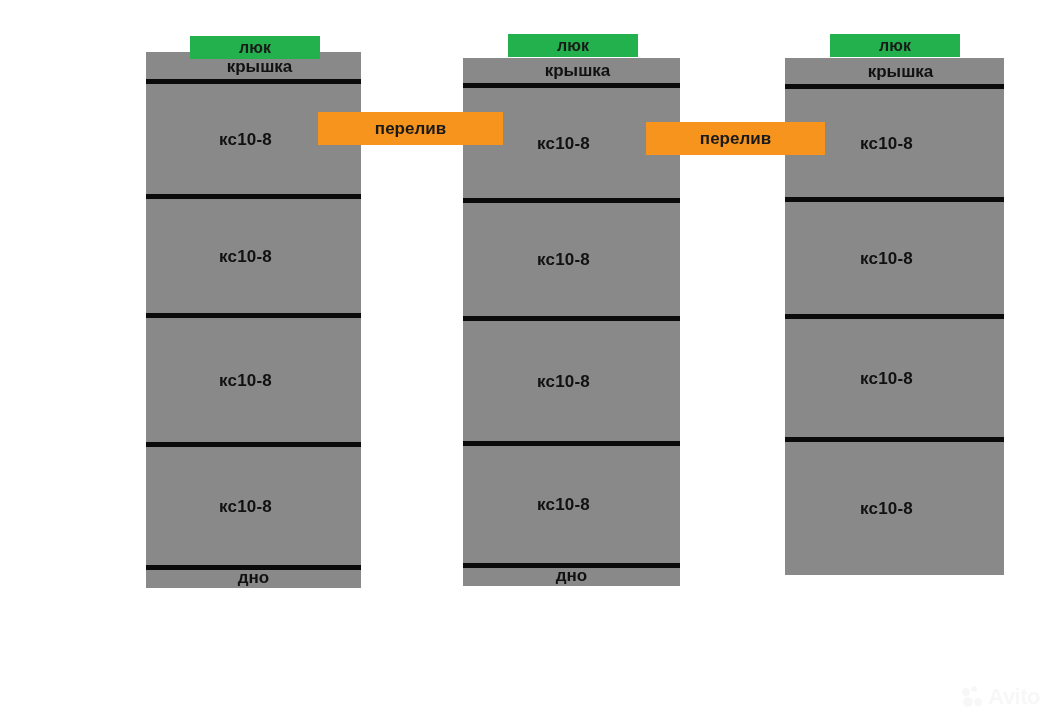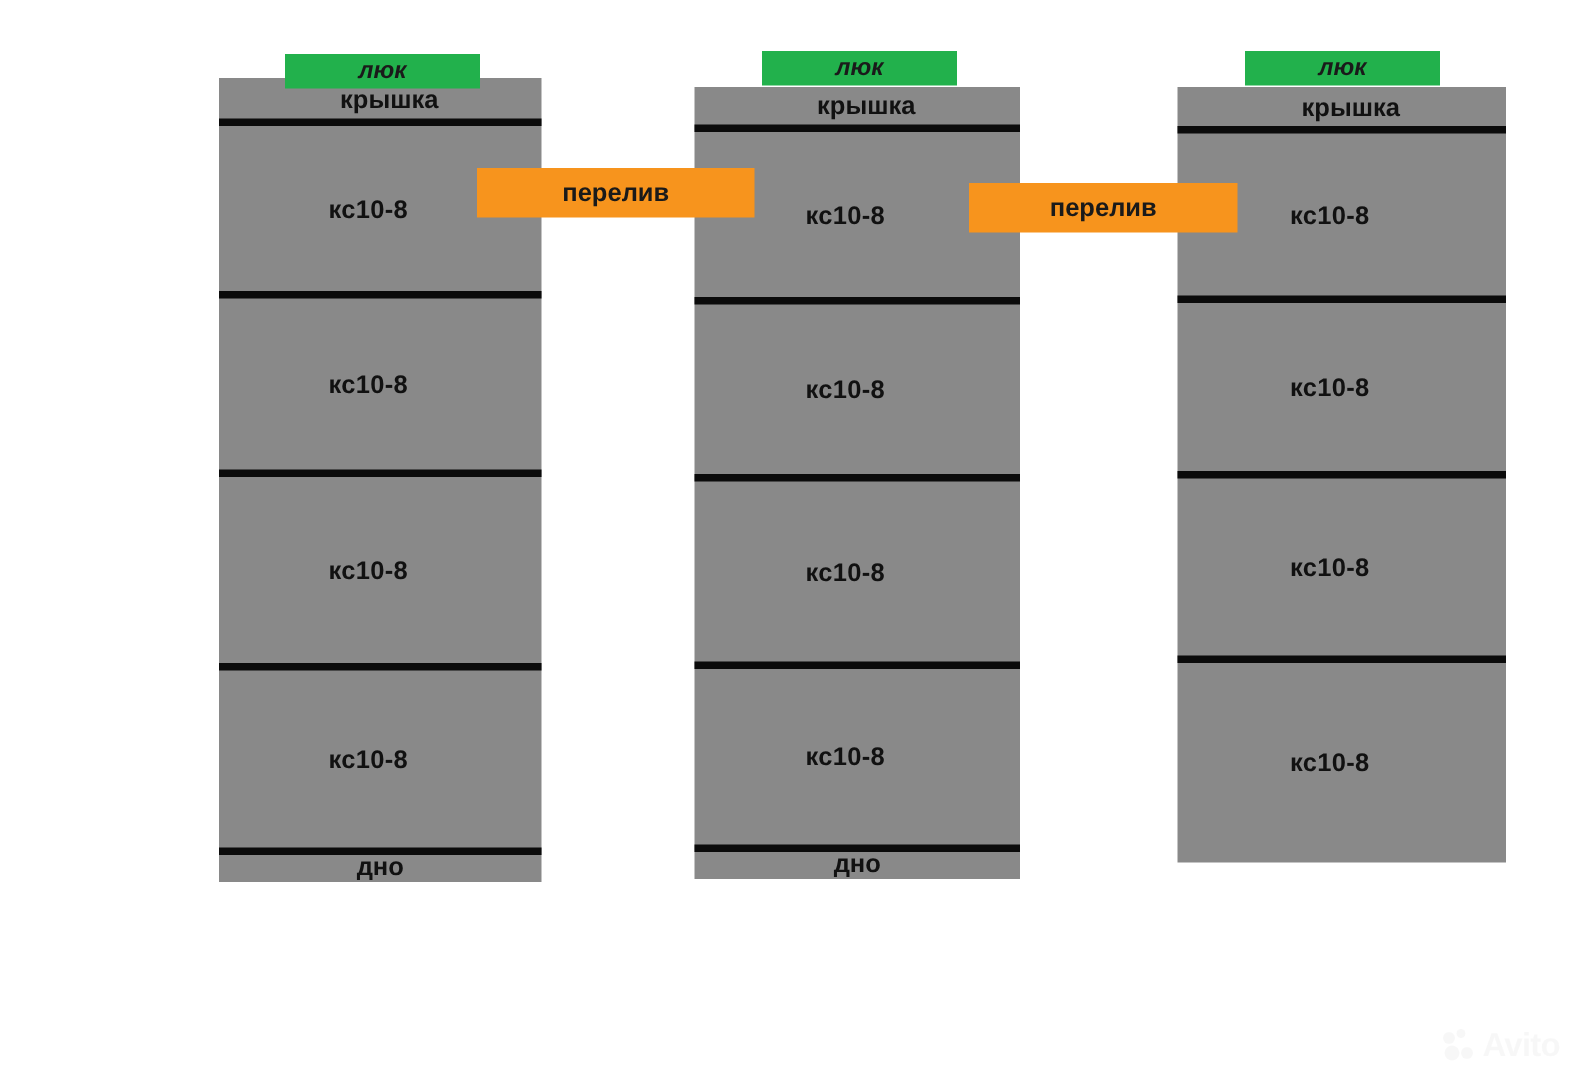--- a/index.html
+++ b/index.html
@@ -80,21 +80,20 @@
     position: absolute;
     background: #22b14c;
     display: flex;
     align-items: center;
     justify-content: center;
     font-size: 16px;
     font-weight: bold;
     color: #1a1a1a;
     white-space: nowrap;
     z-index: 5;
-    font-style: italic;
   }
 
   
   .tag-pipe {
     position: absolute;
     background: #f7941d;
     display: flex;
     align-items: center;
     justify-content: center;
     font-size: 17px;

